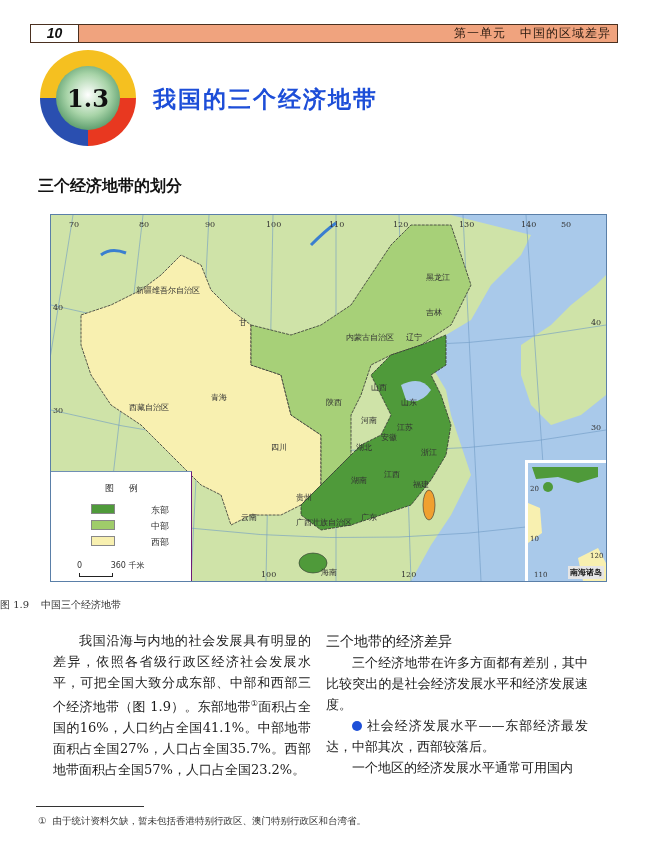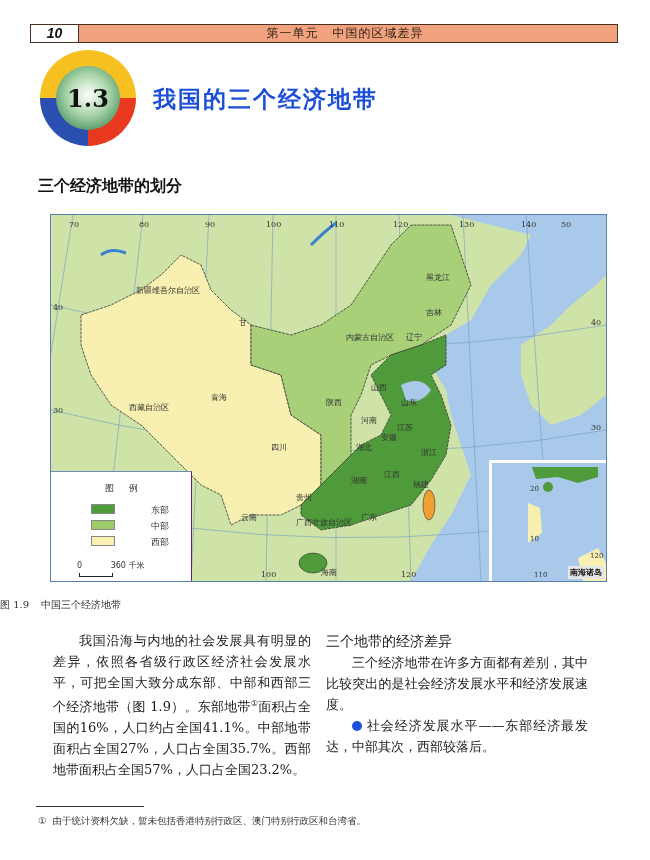--- a/index.html
+++ b/index.html
@@ -2,37 +2,37 @@
 <html><head>
 <meta charset="utf-8">
 <style>
   html, body { margin: 0; padding: 0; }
   body {
     width: 650px; height: 860px; background: #ffffff; position: relative; overflow: hidden;
     font-family: "DejaVu Serif", "Liberation Serif", serif; color: #1a1a1a;
   }
   .header-bar { position: absolute; left: 30px; top: 24px; width: 586px; height: 17px; display: flex; border: 1px solid #4a3020; }
   .page-num { width: 47px; background: #fff; border-right: 1px solid #4a3020; font-family: "Liberation Sans", sans-serif; font-style: italic; font-weight: bold; font-size: 14px; text-align: center; line-height: 17px; color: #111; }
-  .header-band { flex: 1; background: #f0a37e; text-align: center; padding-right: 6px; font-family: "DejaVu Sans", sans-serif; font-size: 12px; line-height: 17px; color: #2a1a10; letter-spacing: 1px; }
+  .header-band { flex: 1; background: #f0a37e; text-align: right; padding-right: 6px; font-family: "DejaVu Sans", sans-serif; font-size: 12px; line-height: 17px; color: #2a1a10; letter-spacing: 1px; }
   .header-band span + span { margin-left: 14px; }
 
   .section-badge { position: absolute; left: 38px; top: 48px; width: 100px; height: 100px; }
   .section-title { position: absolute; left: 153px; top: 84px; font-family: "DejaVu Sans", sans-serif; font-weight: bold; font-size: 23px; letter-spacing: 2px; color: #1d4ed8; }
   .sub-heading { position: absolute; left: 38px; top: 176px; font-family: Liberation Mono, monospace; font-weight: bold; font-size: 16px; color: #111; }
 
   .map { position: absolute; left: 50px; top: 214px; width: 555px; height: 366px; border: 1px solid #5a7fa8; background: #cfe3a8; overflow: hidden; }
   .map svg { display: block; }
   .legend { position: absolute; left: 0; top: 256px; width: 140px; height: 110px; background: #fff; border-top: 1px solid #6f8fb4; border-right: 1px solid #701a75; font-family: "DejaVu Sans", sans-serif; font-size: 9px; color: #333; }
   .legend .lg-title { position: absolute; left: 54px; top: 10px; letter-spacing: 6px; }
   .legend .row { position: absolute; left: 40px; display: flex; align-items: flex-start; }
   .legend .sw { width: 22px; height: 8px; border: 1px solid #888; margin-right: 36px; }
   .legend .scale { position: absolute; left: 26px; top: 88px; font-size: 8px; }
   .legend .scale-bar { position: absolute; left: 28px; top: 101px; width: 32px; height: 3px; border-left: 1px solid #222; border-right: 1px solid #222; border-bottom: 1px solid #222; }
 
-  .inset { position: absolute; right: 0; bottom: 0; width: 78px; height: 118px; background: #a9c9ea; border-left: 3px solid #fff; border-top: 3px solid #fff; padding-left: 36px; }
+  .inset { position: absolute; right: 0; bottom: 0; width: 78px; height: 118px; background: #a9c9ea; border-left: 3px solid #fff; border-top: 3px solid #fff; }
   .inset-label { position: absolute; right: 2px; bottom: 2px; background: #e5e5e5; font-family: "DejaVu Sans", sans-serif; font-size: 8px; font-weight: bold; padding: 1px 2px; color: #111; }
 
   .caption { position: absolute; left: 0; width: 650px; top: 598px; text-align: left; font-size: 10px; color: #333; }
   .caption span + span { margin-left: 12px; }
 
   .col { position: absolute; font-size: 13px; line-height: 21px; text-align: justify; color: #1a1a1a; }
   .col-left { left: 53px; top: 630px; width: 258px; }
   .col-right { left: 326px; top: 630px; width: 262px; }
   .col p { margin: 0; text-indent: 2em; }
   .col-right h3 { margin: 0 0 0 0; font-family: "DejaVu Sans", sans-serif; font-weight: normal; font-size: 14px; line-height: 22px; }
@@ -195,18 +195,19 @@
 </div>
 
 <div class="col col-left">
   <p><span>我国沿海与内地的社会发展具有明显的差异，依照各省级行政区经济社会发展水平，可把全国大致分成东部、中部和西部三个经济地带（图 1.9）。东部地带</span><sup>①</sup><span>面积占全国的16%，人口约占全国41.1%。中部地带面积占全国27%，人口占全国35.7%。西部地带面积占全国57%，人口占全国23.2%。</span></p>
 </div>
 
 <div class="col col-right">
   <h3>三个地带的经济差异</h3>
   <p>三个经济地带在许多方面都有差别，其中比较突出的是社会经济发展水平和经济发展速度。</p>
   <p><span class="bullet"></span><span>社会经济发展水平——东部经济最发达，中部其次，西部较落后。</span></p>
+  <p>一个地区的经济发展水平通常可用国内</p>
 </div>
 
 <div class="fn-rule"></div>
 <div class="footnote">
   <span>①</span><span>由于统计资料欠缺，暂未包括香港特别行政区、澳门特别行政区和台湾省。</span>
 </div>
 
 </body></html>

